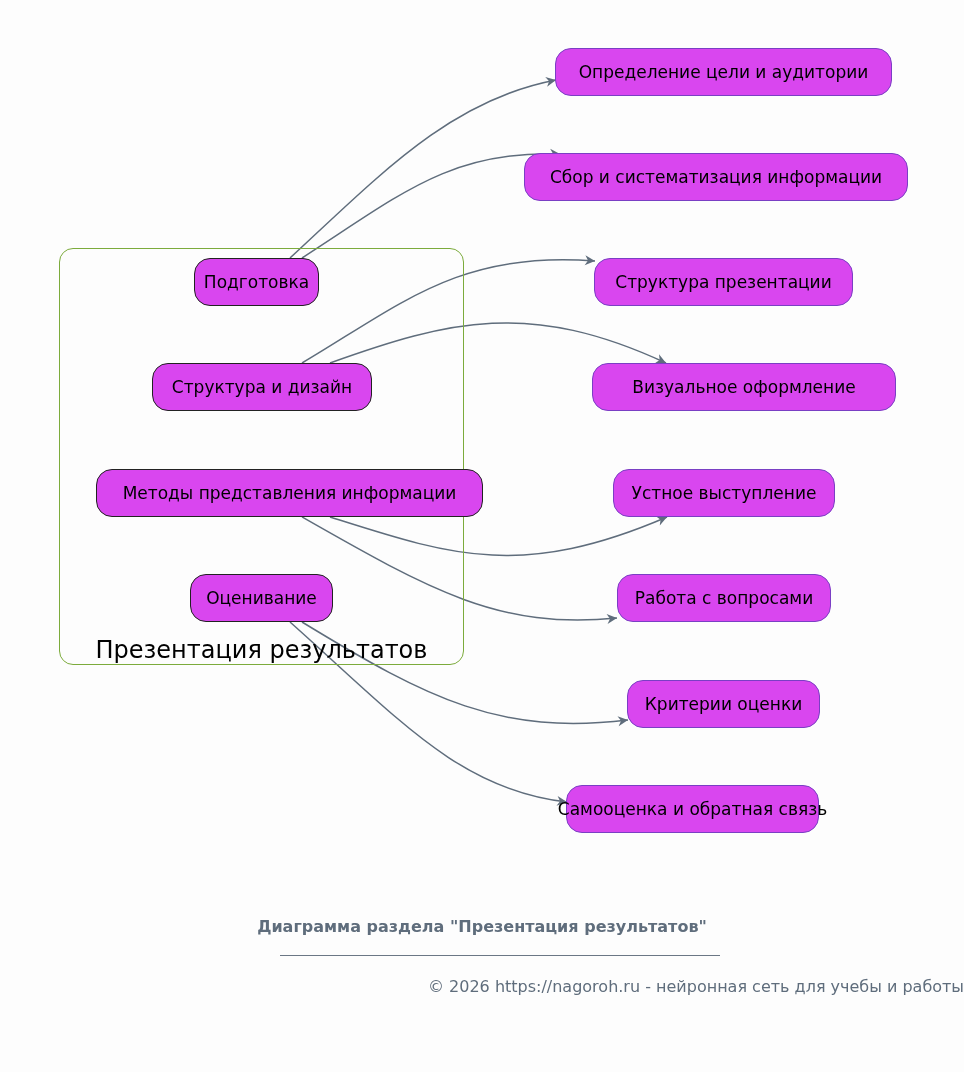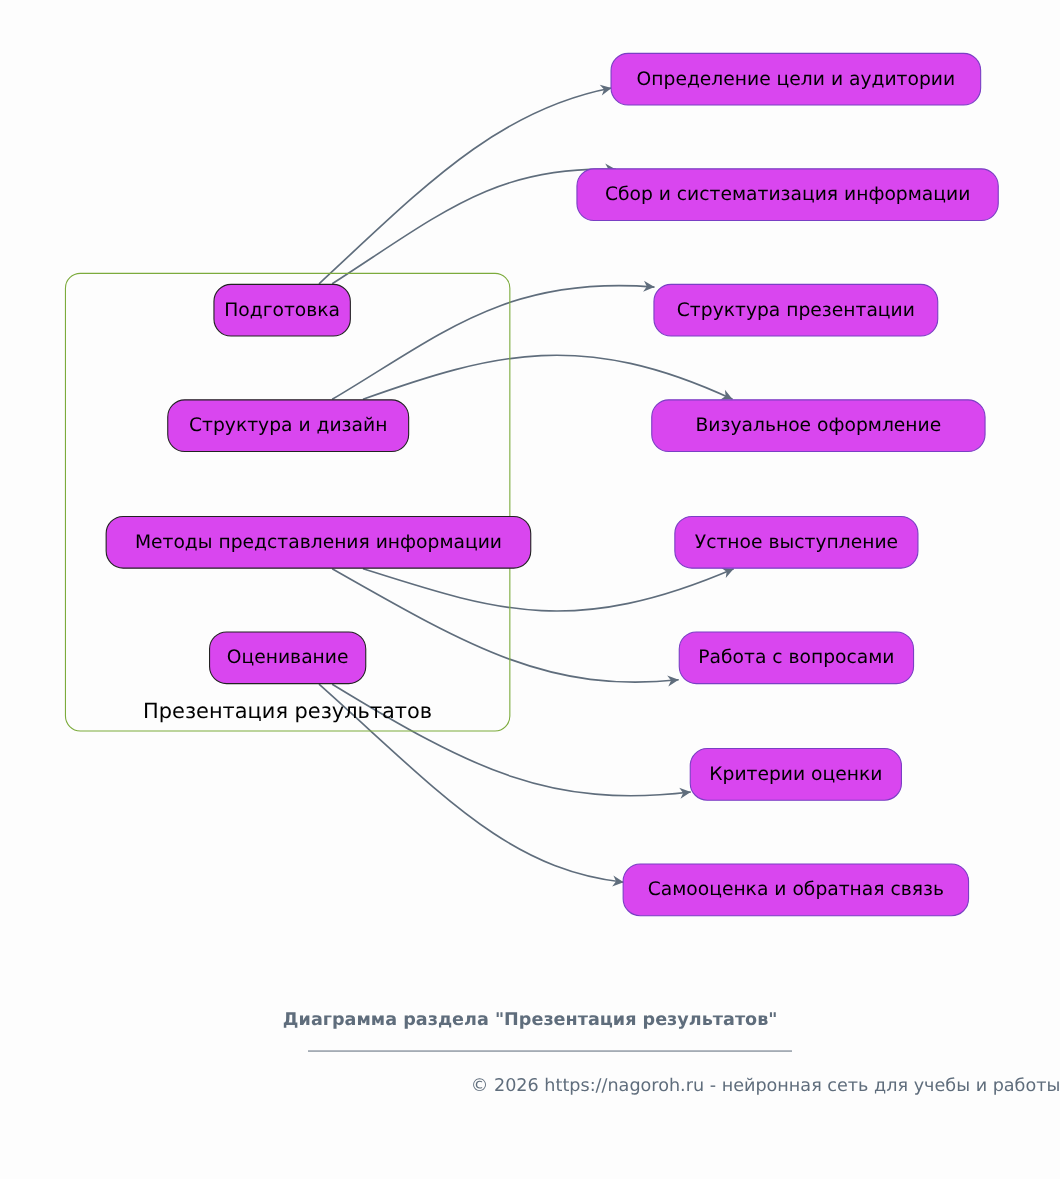--- a/index.html
+++ b/index.html
@@ -15,21 +15,21 @@
     position: absolute;
     left: 59px; top: 248px; width: 405px; height: 417px;
     border: 1.3px solid #7cab3c;
     border-radius: 14px;
     box-sizing: border-box;
   }
   .cluster-label {
     position: absolute;
     left: 59px; top: 636px; width: 405px;
     text-align: center;
-    font-size: 19px; color: #000;
+    font-size: 24px; color: #000;
   }
   .node {
     position: absolute;
     box-sizing: border-box;
     border-radius: 16px;
     background: #d946ef;
     display: flex; align-items: center; justify-content: center;
     font-size: 17px; color: #000;
     white-space: nowrap;
     height: 48px;
@@ -98,19 +98,19 @@
 </div>
 <div class="node child" style="left:613px; top:469px; width:222px;">
   <span>Устное выступление</span>
 </div>
 <div class="node child" style="left:617px; top:574px; width:214px;text-align:right;">
   <span>Работа с вопросами</span>
 </div>
 <div class="node child" style="left:627px; top:680px; width:193px;">
   <span>Критерии оценки</span>
 </div>
-<div class="node child" style="left:566px; top:785px; width:315px;">
+<div class="node child" style="left:566px; top:785px; width:253px;">
   <span>Самооценка и обратная связь</span>
 </div>
 
 <div class="footer-title">Диаграмма раздела "Презентация результатов"</div>
 <div class="footer-rule"></div>
 <div class="footer-copy">© 2026 https://nagoroh.ru - нейронная сеть для учебы и работы</div>
 
 </body></html>

